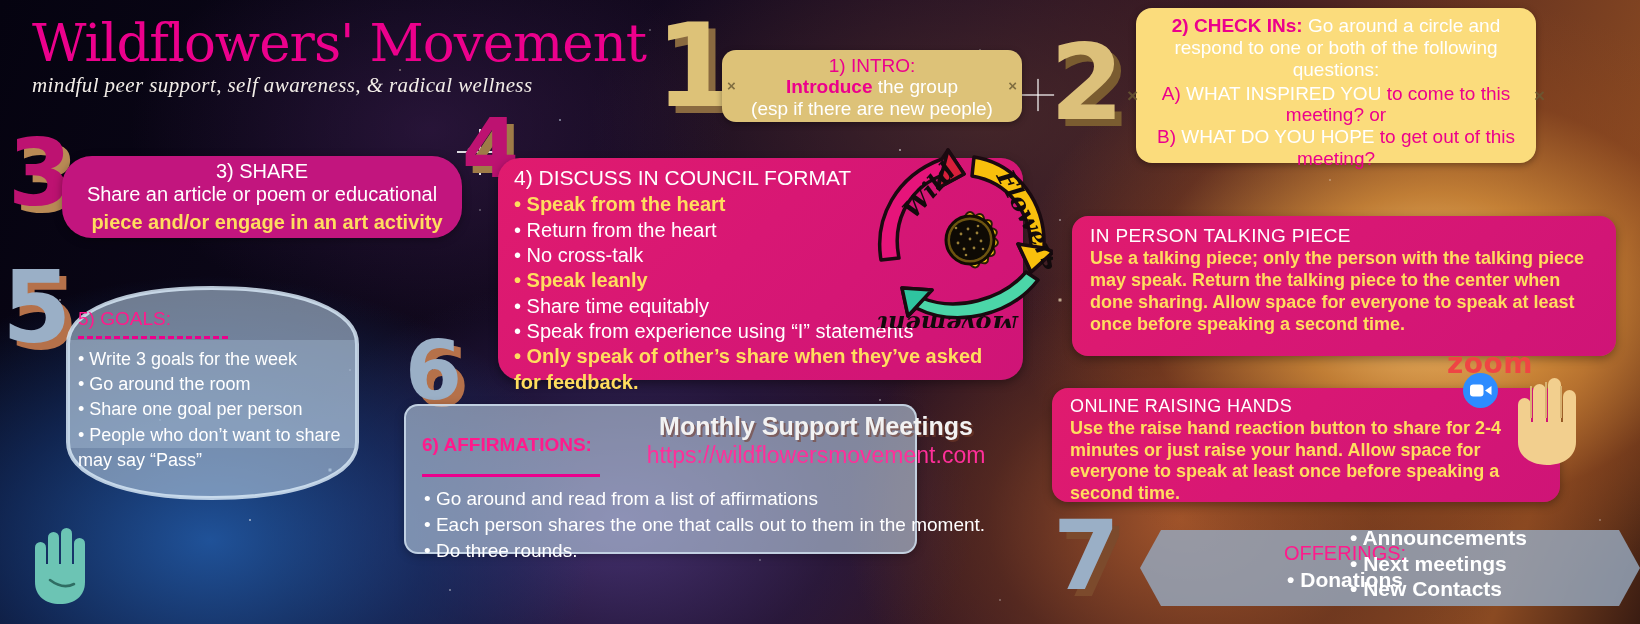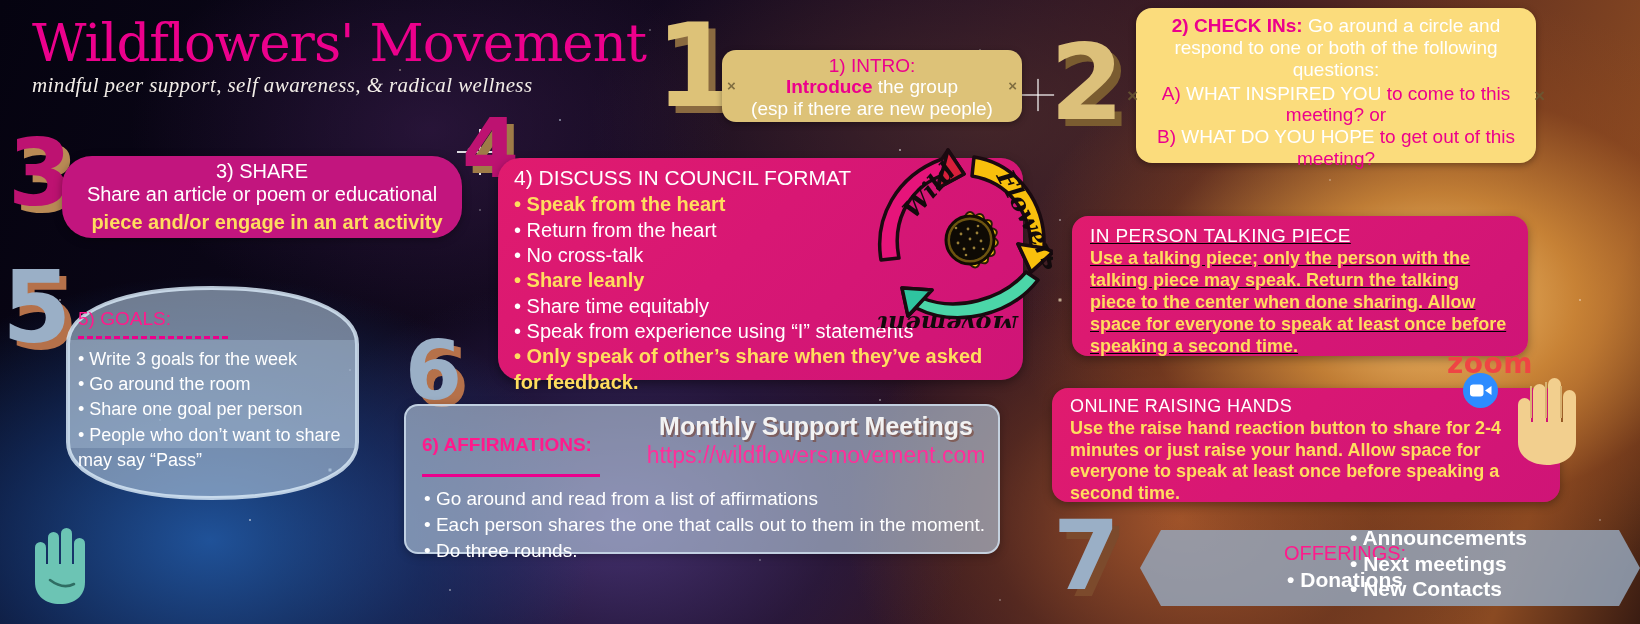--- a/index.html
+++ b/index.html
@@ -247,21 +247,21 @@
     </div>
   </div>
   <div class="box" style="left:62px;top:211px;width:410px;text-align:center;font-size:20px;font-weight:700;color:#ffdd5e;">piece and/or engage in an art activity</div>
 
   <div class="box pink-box" style="left:498px;top:158px;width:525px;height:222px;padding:8px 16px 0;border-radius:22px;">
     <div class="t-white" style="font-size:21px;line-height:1.15;">4) DISCUSS IN COUNCIL FORMAT</div>
     <ul class="bullets" id="step4-list" style="font-size:20px;line-height:1.27;margin-top:2px;">
         <li style="color: rgb(255, 221, 94); font-weight: 700;">• Speak from the heart</li>
         <li style="color: rgb(255, 255, 255);">• Return from the heart</li>
         <li style="color: rgb(255, 255, 255);">• No cross-talk</li>
-        <li style="color: rgb(255, 221, 94); font-weight: 700;">• Share leanly</li>
+        <li style="color: rgb(255, 221, 94); font-weight: 700;">• Speak leanly</li>
         <li style="color: rgb(255, 255, 255);">• Share time equitably</li>
         <li style="color: rgb(255, 255, 255);">• Speak from experience using “I” statements</li>
         <li style="white-space: normal; color: rgb(255, 221, 94); font-weight: 700;">• Only speak of other’s share when they’ve asked for feedback.</li>
       </ul>
   </div>
 
   <div class="logo-wrap" style="left:868px;top:148px;width:185px;height:180px;">
     <svg width="185" height="180" viewBox="0 0 185 180">
 
       <g>
@@ -323,37 +323,37 @@
       <hr class="dash-rule" style="width:150px;margin-left:0;">
       <ul class="bullets" id="step5-list" style="color:#ffffff;font-size:18px;line-height:1.40;white-space:normal;">
           <li style="white-space: normal;">• Write 3 goals for the week</li>
           <li style="white-space: normal;">• Go around the room</li>
           <li style="white-space: normal;">• Share one goal per person</li>
           <li style="white-space: normal;">• People who don’t want to share may say “Pass”</li>
         </ul>
     </div>
   </div>
 
-  <div class="box glass-box" style="left:404px;top:404px;width:596px;height:150px;padding:10px 16px 0;">
+  <div class="box glass-box" style="left:404px;top:404px;width:513px;height:150px;padding:10px 16px 0;">
     <div style="position:absolute;left:16px;top:28px;width:190px;">
       <div class="t-pinkhot bold" style="font-size:19px;">6) AFFIRMATIONS:</div>
       <hr class="solid-rule" style="width:178px;margin-left:0;margin-top:18px;">
     </div>
     <div style="position:absolute;left:210px;top:6px;width:400px;text-align:center;">
       <div style="font-size:25px;font-weight:700;color:#f2f2f2;text-shadow:2px 2px 0 rgba(120,60,40,.55);">Monthly Support Meetings</div>
       <div style="font-size:23px;color:#ff2f9a;margin-top:1px;">https://wildflowersmovement.com</div>
     </div>
     <ul class="bullets" id="step6-list" style="position:absolute;left:18px;top:80px;color:#ffffff;font-size:19px;line-height:1.36;">
         <li>• Go around and read from a  list of affirmations</li>
         <li>• Each person shares the one that calls out to them in the moment.</li>
         <li>• Do three rounds.</li>
       </ul>
   </div>
 
-  <div class="box pink-box" style="left:1072px;top:216px;width:456px;height:140px;padding:9px 18px 0;text-decoration:underline;">
+  <div class="box pink-box" style="left:1072px;top:216px;width:544px;height:140px;padding:9px 18px 0;">
     <div class="t-white" style="font-size:19px;letter-spacing:.4px;">IN PERSON TALKING PIECE</div>
     <div class="bold" style="font-size:18px;line-height:1.22;color:#ffdd5e;margin-top:1px;">Use a talking piece; only the person with the talking piece may speak. Return the talking piece to the center when done sharing. Allow space for everyone to speak at least once before speaking a second time.</div>
   </div>
 
   <div class="box pink-box" style="left:1052px;top:388px;width:508px;height:114px;padding:8px 18px 0;">
     <div class="t-white" style="font-size:18px;letter-spacing:.4px;">ONLINE RAISING HANDS</div>
     <div class="bold" style="font-size:18px;line-height:1.20;color:#ffdd5e;margin-top:1px;">Use the raise hand reaction button to share for 2-4 minutes or just raise your hand. Allow space for everyone to speak at least once before speaking a second time.</div>
   </div>
 
   <div class="zoom-word" style="left:1447px;top:347px;font-size:28px;">zoom</div>

